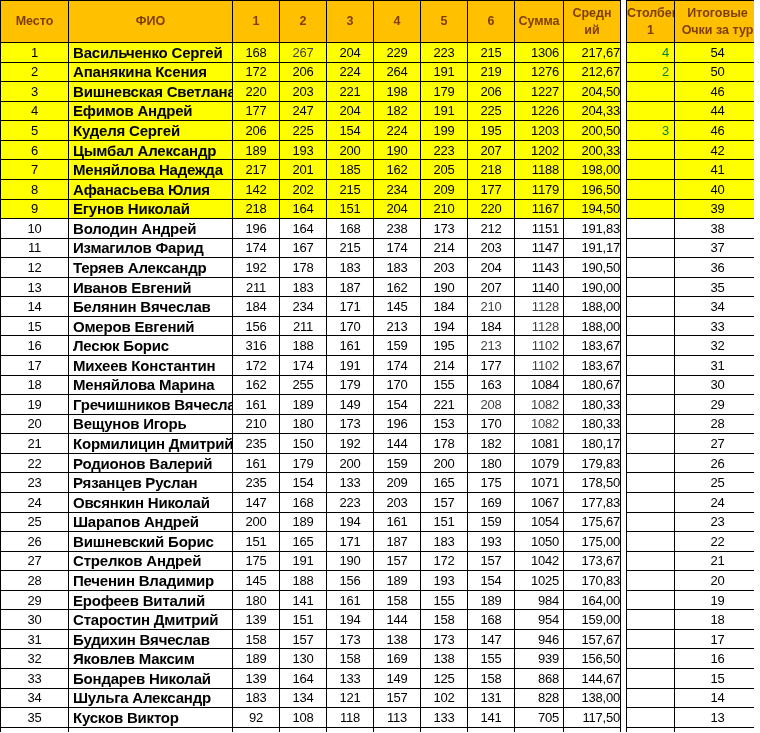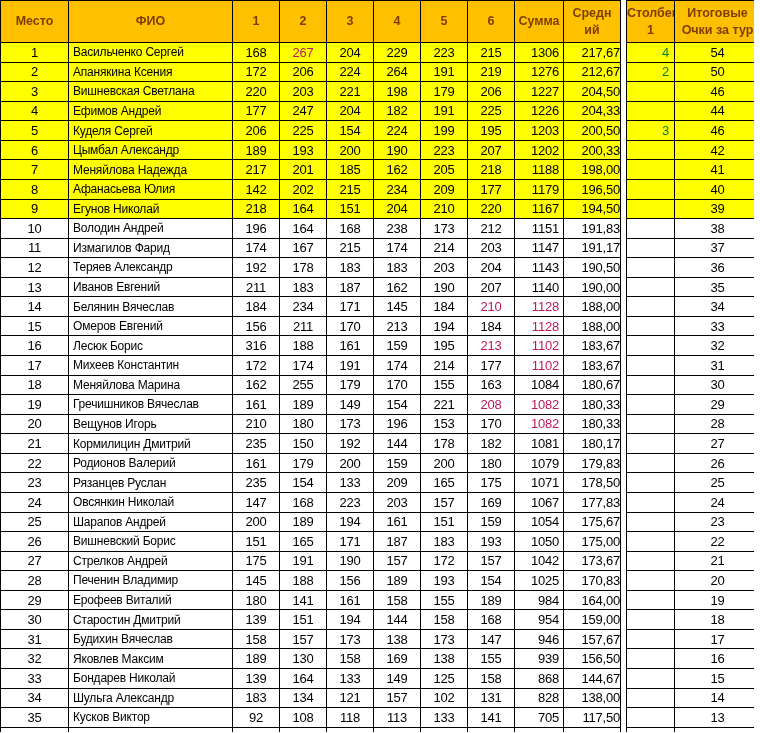--- a/index.html
+++ b/index.html
@@ -19,27 +19,27 @@
   }
   th.h-avg span { display:inline-block; width:46px; word-break:break-all; }
   th.h-gap, td.c-gap { border:none; background:#fff; }
   tbody td {
     border:1.4px solid #000; font-size:13px; color:#000;
     height:19.57px; background:#fff; letter-spacing:-0.2px;
   }
   tr.hl td { background:#FFFF00; }
   tr.hl td.c-gap { background:#fff; }
   td.c-place { text-align:center; }
-  td.c-name  { text-align:left; font-weight:normal; padding-left:4px; font-size:12px; }
+  td.c-name  { text-align:left; font-weight:bold; padding-left:4px; font-size:15px; }
   td.c-score { text-align:center; }
   td.c-sum   { text-align:right; padding-right:4px; }
   td.c-avg   { text-align:right; }
   td.c-col1  { text-align:right; padding-right:5px; }
   td.c-pts   { text-align:center;margin-left:32px; }
-  td.red     { color:#be185d; }
+  td.red     { color:#404040; }
   td.green   { color:#008040; }
   tr.stub td { height:5px; border-bottom:none; }
 </style>
 </head>
 <body>
 
 <div class="sheet">
   <table class="results">
     <colgroup>
       <col style="width:68px">

